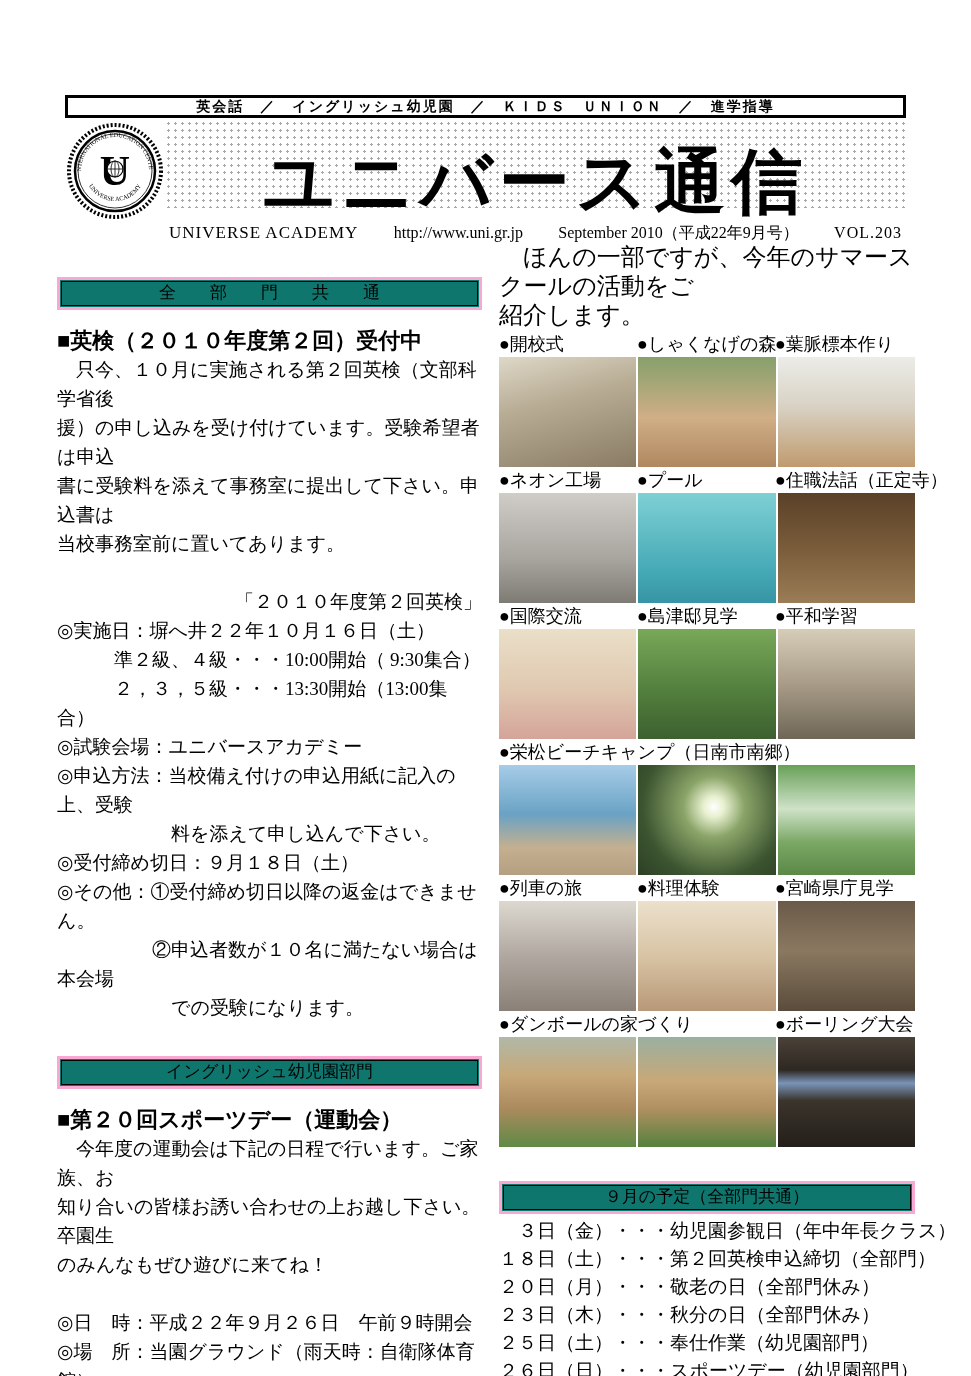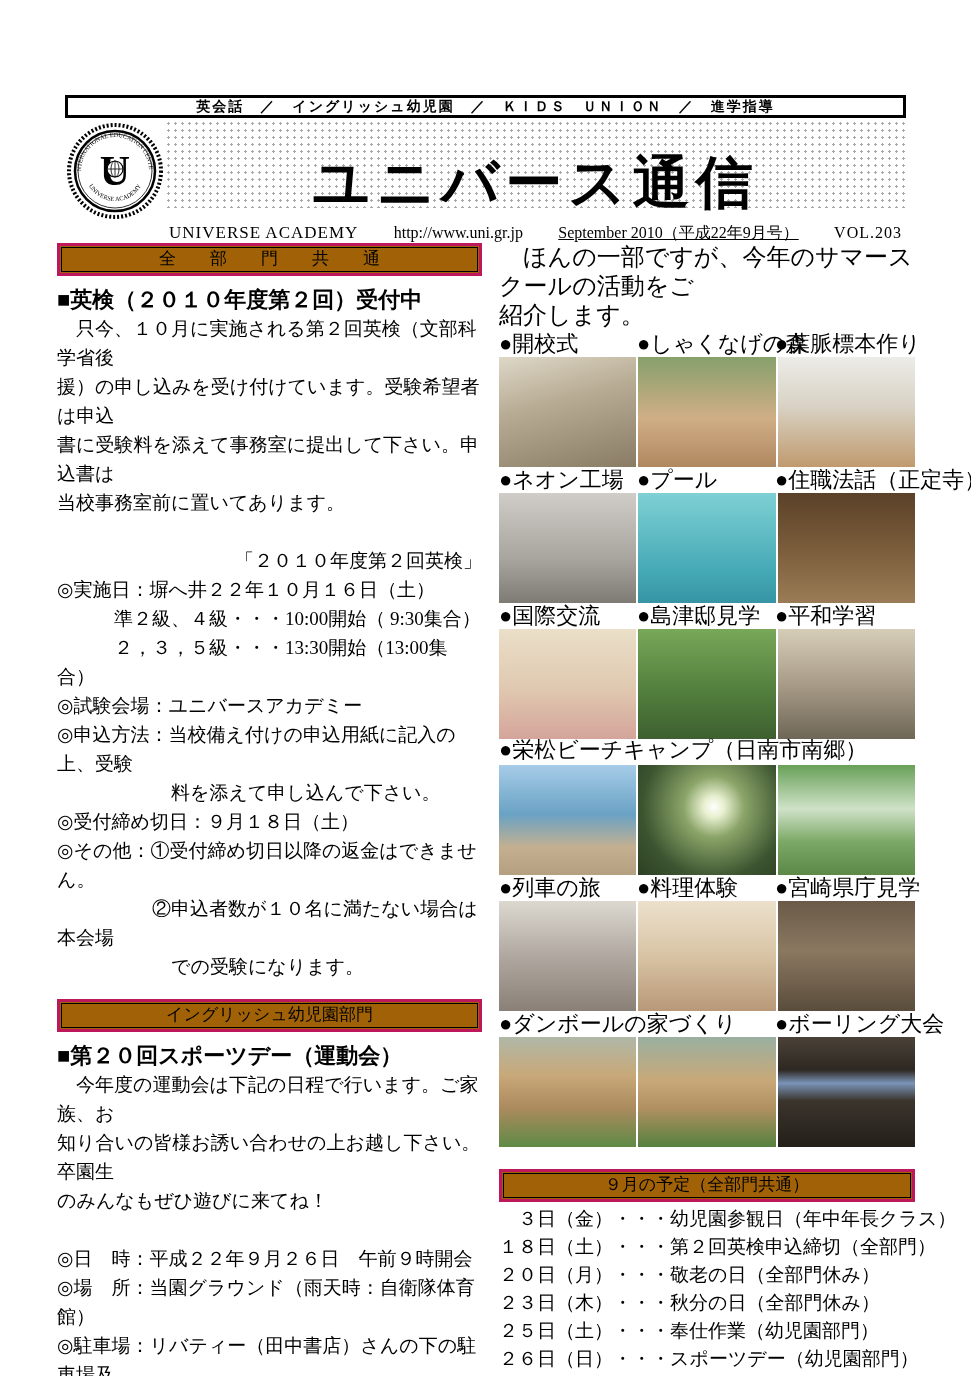--- a/index.html
+++ b/index.html
@@ -25,56 +25,56 @@
   .logo-wrap{width:100px;height:100px;flex:0 0 100px;}
   .title-block{
     flex:1;height:88px;margin-top:1px;
     background-color:#fff;
     background-image:radial-gradient(circle,#a8a8a8 1px,transparent 1.3px);
     background-size:7px 7px;
     display:flex;align-items:center;justify-content:center;
   }
   .newsletter-title{
     font-family:"Liberation Sans","DejaVu Sans",sans-serif;
-    font-weight:900;font-size:57px;line-height:84px;letter-spacing:6px;
+    font-weight:900;font-size:71px;line-height:84px;letter-spacing:6px;
     white-space:nowrap;
     margin-top:36px;
   }
   .info-line{
     margin-left:100px;margin-top:4px;
     display:flex;justify-content:space-between;align-items:baseline;
     padding:0 4px;
   }
   .info-academy{font-size:17px;letter-spacing:1px;}
   .info-url{font-size:16px;}
-  .info-issue{font-size:16px;text-decoration:underline;}
+  .info-issue{font-size:16px;}
   .info-vol{font-size:16px;letter-spacing:1px;}
   
   .columns{position:absolute;left:57px;top:243px;width:858px;display:flex;gap:17px;}
   .col-left{width:425px;flex:0 0 425px;}
   .col-right{width:416px;flex:0 0 416px;}
   
-  .secbox{border:3px solid #be185d;padding:1px;background:#a16207;}
+  .secbox{border:3px solid #f9a8d4;padding:1px;background:#0f766e;margin-top:34px;}
   .secbox-inner{border:1px solid #000;text-align:center;font-size:17px;line-height:20px;padding:1px 0 2px;}
   .sec{margin-bottom:18px;}
   .sec-heading{
     font-family:"Liberation Sans","DejaVu Sans",sans-serif;
-    font-weight:bold;font-size:22px;line-height:28px;margin-top:10px;
+    font-weight:bold;font-size:22px;line-height:28px;margin-top:17px;
     white-space:nowrap;
   }
   .pre{white-space:pre-line;font-size:19px;line-height:29px;}
   .center-line{ text-align:right;font-size:19px;line-height:29px;margin-top:29px;}
   
   .intro{white-space:pre-line;font-size:24px;line-height:29px;margin-bottom:1px;}
   .cap-row{
     display:grid;grid-template-columns:138px 138px 140px;
-    font-size:22px;line-height:26px;height:26px;white-space:nowrap;overflow:visible;
+    font-size:18px;line-height:26px;height:26px;white-space:nowrap;overflow:visible;
   }
   .cap-row .span2{grid-column:1 / 3;}
-  .cap-row .full{grid-column:1 / 4;font-family:Liberation Mono, monospace;}
+  .cap-row .full{grid-column:1 / 4;}
   .photo-row{display:grid;grid-template-columns:1fr 1fr 1fr;gap:2px;height:110px;}
   .photo{height:110px;}
   
   .g1{background:linear-gradient(165deg,#ded8c8 0%,#b8ac94 40%,#8a7c64 100%);}
   .g2{background:linear-gradient(180deg,#86a06c 0%,#d0ae86 55%,#b08860 100%);}
   .g3{background:linear-gradient(180deg,#ecece8 0%,#d8d2c4 45%,#c09a6e 100%);}
   .g4{background:linear-gradient(180deg,#d0cdc8 0%,#a8a49e 60%,#7e7a74 100%);}
   .g5{background:linear-gradient(180deg,#7ed0d4 0%,#46aab6 70%,#3694a4 100%);}
   .g6{background:linear-gradient(180deg,#5a4128 0%,#7a5c3a 50%,#9a7c56 100%);}
   .g7{background:linear-gradient(180deg,#eadfc8 0%,#e0c8b0 55%,#d4a49a 100%);}

